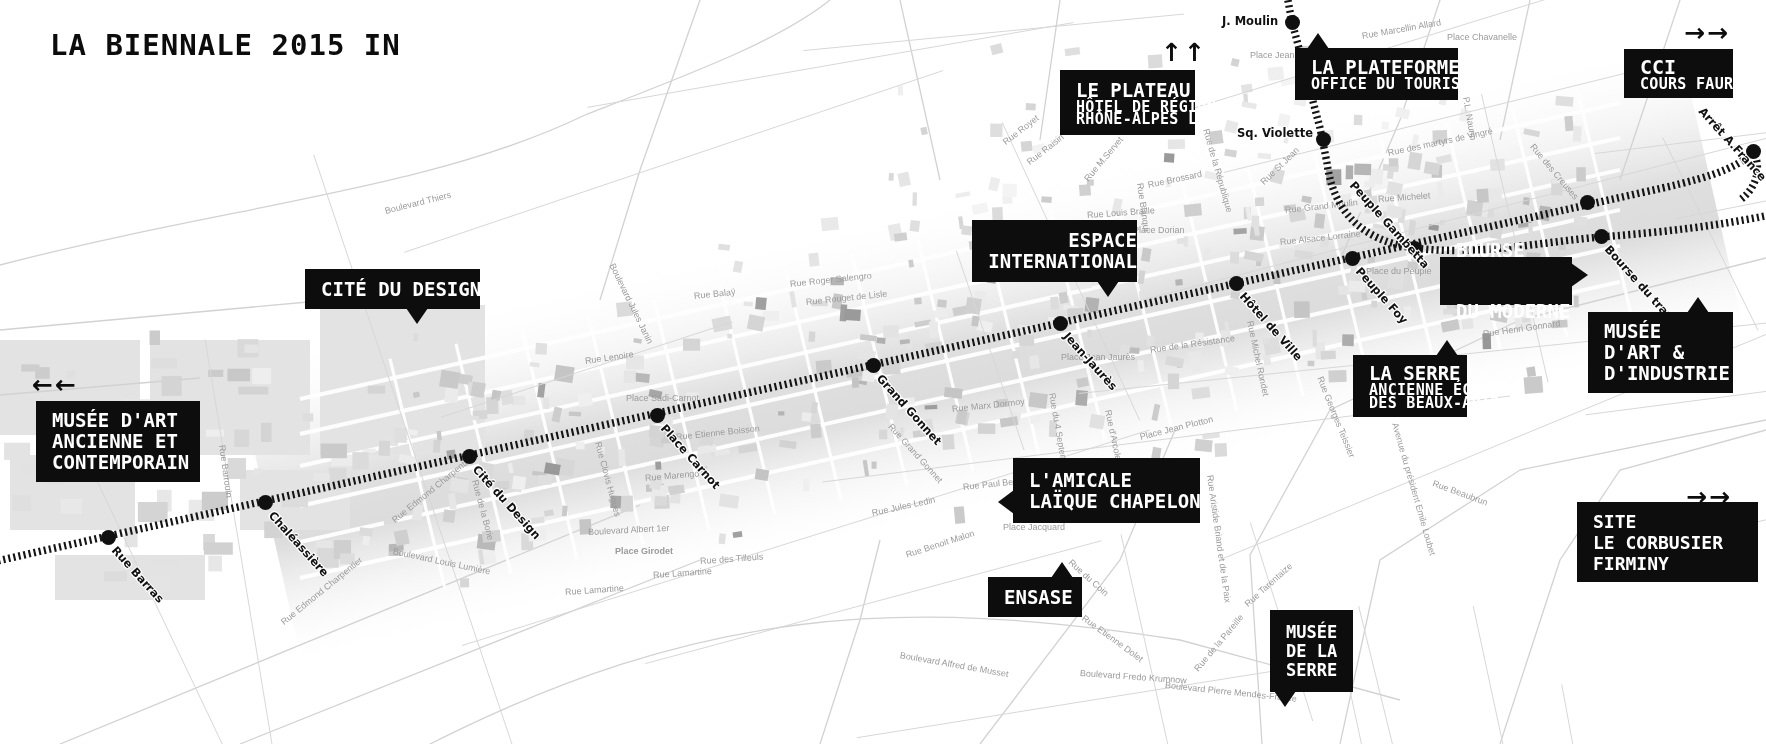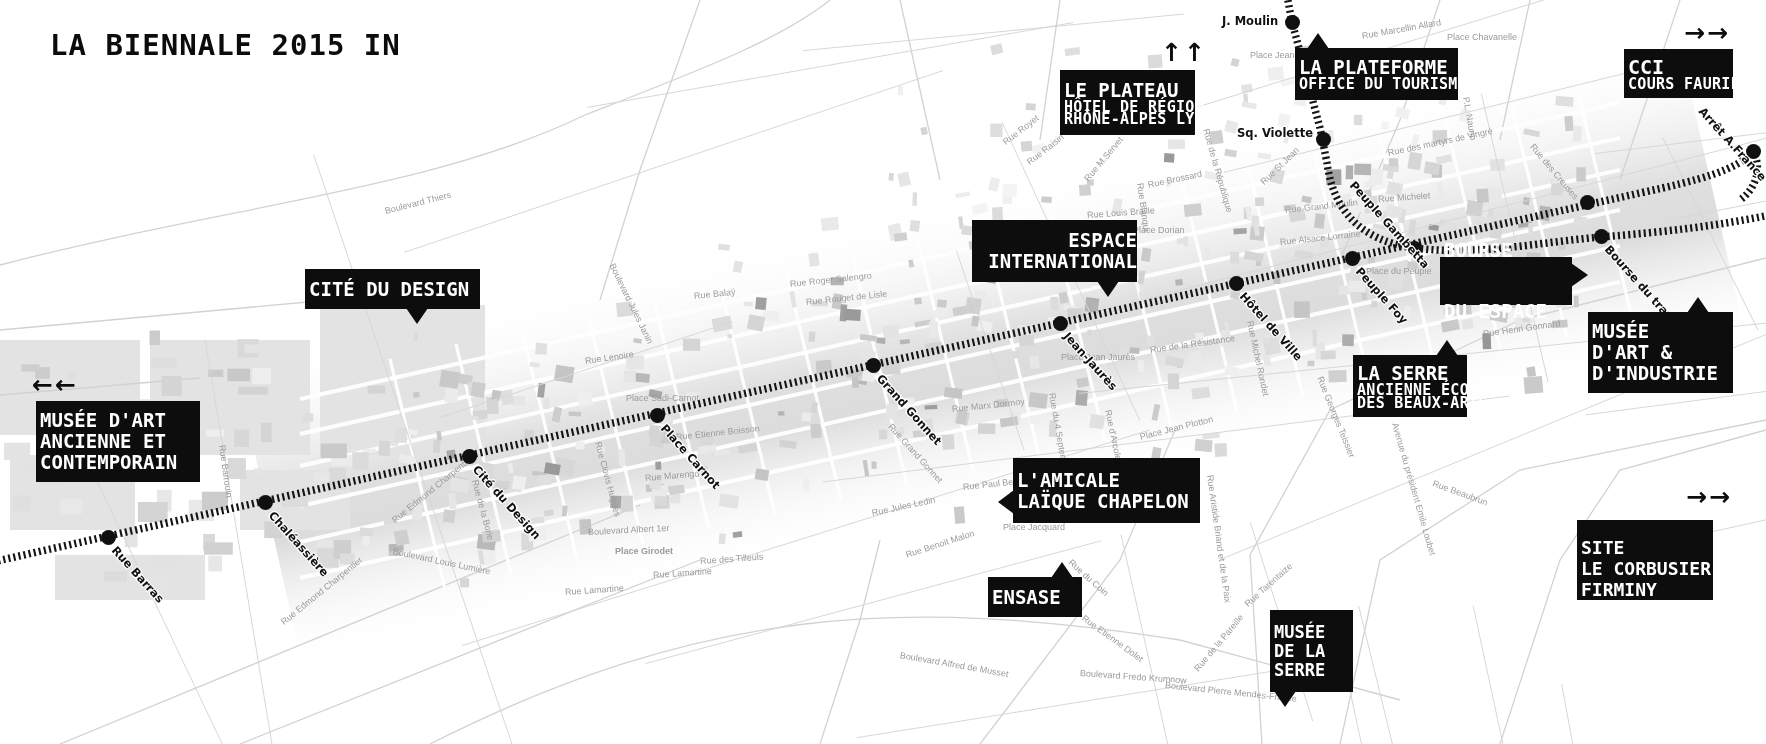--- a/index.html
+++ b/index.html
@@ -8,21 +8,21 @@
   #map-bg,#tram-svg{position:absolute;left:0;top:0;}
   .map-title{position:absolute;left:50px;top:28px;margin:0;font-family:"DejaVu Sans Mono",monospace;
     font-weight:bold;font-size:29px;letter-spacing:1px;color:#0c0c0c;white-space:nowrap;z-index:30;}
   .street{position:absolute;font-family:"Liberation Sans","DejaVu Sans",sans-serif;font-size:9px;
     color:#9b9b9b;white-space:nowrap;transform-origin:left center;z-index:6;}
   .stop-dot{position:absolute;width:15px;height:15px;border-radius:50%;background:#101010;z-index:12;}
   .stop-label{position:absolute;font-family:"DejaVu Sans",sans-serif;font-weight:bold;font-size:11.5px;
     color:#111;white-space:nowrap;transform-origin:left center;z-index:13;
     text-shadow:-1px -1px 0 #fff,1px -1px 0 #fff,-1px 1px 0 #fff,1px 1px 0 #fff;}
   .venue{position:absolute;background:#0d0d0d;color:#fff;z-index:20;display:flex;flex-direction:column;
-    justify-content:center;padding-left:4px;box-sizing:border-box;}
+    justify-content:center;padding-left:16px;box-sizing:border-box;}
   .venue .big{font-family:"DejaVu Sans Mono",monospace;font-weight:bold;font-size:19px;line-height:21px;
     white-space:nowrap;letter-spacing:0px;}
   .venue .small{font-family:"DejaVu Sans Mono",monospace;font-weight:bold;font-size:15px;line-height:12.5px;
     white-space:nowrap;letter-spacing:0.3px;}
   .v-musee-de-la-mine .big{font-size:17px;line-height:19px;}
   .v-site-le-corbusier .big{font-size:18px;line-height:21px;}
   .v-cci .big{font-size:20px;}
   .ptr{position:absolute;width:0;height:0;}
   .ptr-up{border-left:11px solid transparent;border-right:11px solid transparent;border-bottom:16px solid #0d0d0d;top:-15px;}
   .ptr-down{border-left:11px solid transparent;border-right:11px solid transparent;border-top:16px solid #0d0d0d;bottom:-15px;}
@@ -706,21 +706,21 @@
         <div class="small">OFFICE DU TOURISME</div>
         <div class="ptr ptr-up" style="left: 12px;"></div>
       </div>
       <div class="venue v-cci" style="left: 1624px; top: 49px; width: 109px; height: 49px;">
         <div class="big">CCI</div>
         <div class="small">COURS FAURIEL</div>
       </div>
       <div class="offmap-arrows" style="left: 1684px; top: 18px;">→→</div>
       <div class="venue v-bourse-du-travail" style="left: 1440px; top: 257px; width: 132px; height: 48px; gap: 40px;">
         <div class="big">BOURSE</div>
-        <div class="big">DU ESPACE</div>
+        <div class="big">DU MODERNE</div>
         <div class="ptr ptr-right" style="top: 6px;"></div>
       </div>
       <div class="venue v-musee-art-industrie" style="left: 1588px; top: 312px; width: 145px; height: 81px;">
         <div class="big">MUSÉE</div>
         <div class="big">D'ART &amp;</div>
         <div class="big">D'INDUSTRIE</div>
         <div class="ptr ptr-up" style="left: 99px;"></div>
       </div>
       <div class="venue v-la-serre" style="left: 1353px; top: 355px; width: 114px; height: 62px;">
         <div class="big">LA SERRE</div>
@@ -736,21 +736,21 @@
       <div class="venue v-ensase" style="left: 988px; top: 577px; width: 94px; height: 40px;">
         <div class="big">ENSASE</div>
         <div class="ptr ptr-up" style="left: 63px;"></div>
       </div>
       <div class="venue v-musee-de-la-mine" style="left: 1270px; top: 610px; width: 83px; height: 82px;">
         <div class="big">MUSÉE</div>
         <div class="big">DE LA</div>
         <div class="big">SERRE</div>
         <div class="ptr ptr-down" style="left: 4px;"></div>
       </div>
-      <div class="venue v-site-le-corbusier" style="left: 1577px; top: 520px; width: 136px; height: 80px; justify-content: flex-end;">
+      <div class="venue v-site-le-corbusier" style="left: 1577px; top: 502px; width: 181px; height: 80px;">
         <div class="big">SITE</div>
         <div class="big">LE CORBUSIER</div>
         <div class="big">FIRMINY</div>
       </div>
       <div class="offmap-arrows" style="left: 1686px; top: 482px;">→→</div>
     </div>
   <h1 class="map-title">LA BIENNALE 2015 IN</h1>
 </div>
 
 </body></html>

